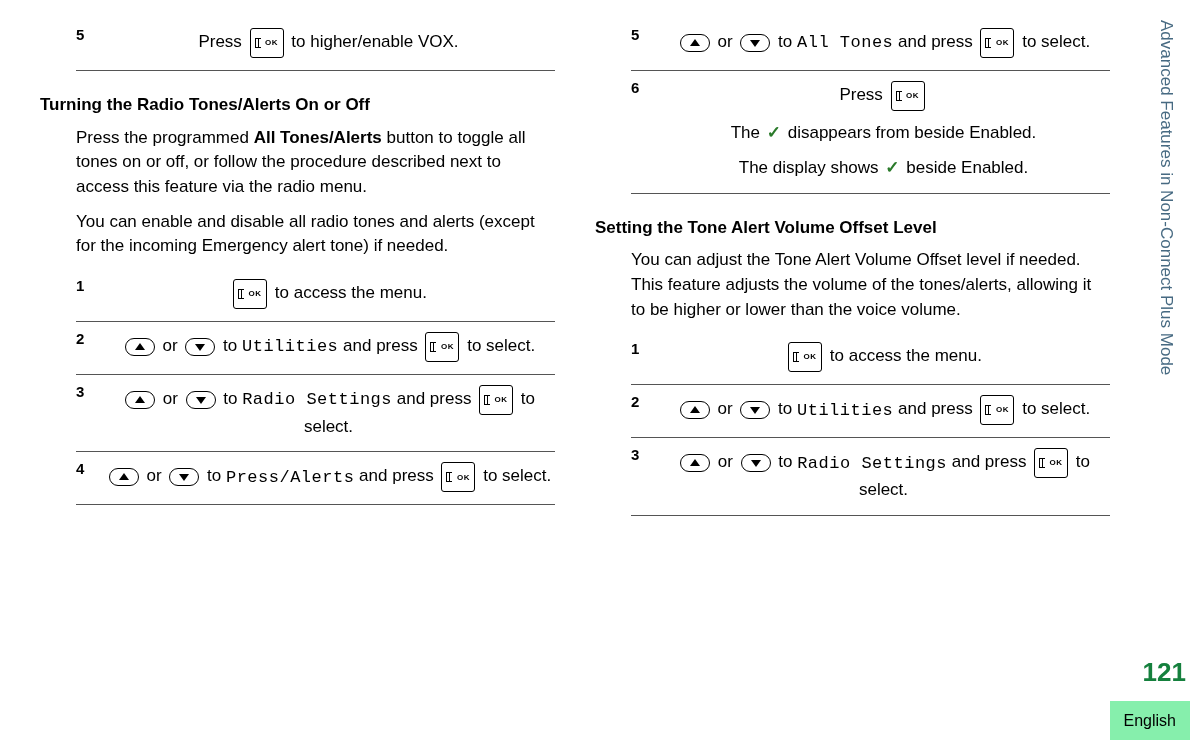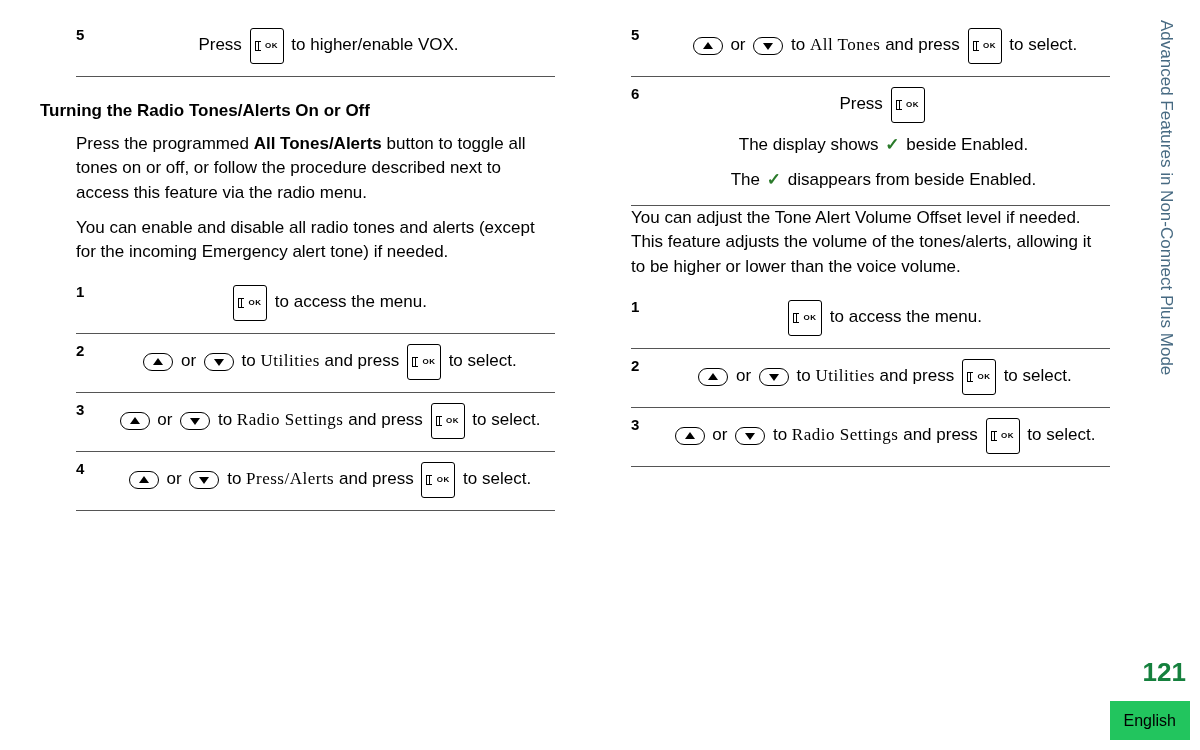--- a/index.html
+++ b/index.html
@@ -54,21 +54,21 @@
     flex: 1;
     text-align: center;
   }
   .step-body p { margin: 0 0 10px 0; }
   .step-body p:last-child { margin-bottom: 0; }
   .ok {
     display: inline-flex;
     align-items: center;
     justify-content: center;
     width: 34px;
-    height: 36px;
+    height: 30px;
     border: 1px solid #000;
     border-radius: 3px;
     background: #fff;
     font-size: 8px;
     font-weight: bold;
     letter-spacing: 0.5px;
     vertical-align: middle;
     margin: 0 3px;
     position: relative;
   }
@@ -95,21 +95,21 @@
   }
   .arrow svg { display: block; }
   .check {
     display: inline-block;
     color: #2a7a2a;
     font-weight: bold;
     vertical-align: middle;
     margin: 0 2px;
   }
   .mono {
-    font-family: Liberation Serif, serif;
+    font-family: Liberation Mono, monospace;
     letter-spacing: 0.5px;
     margin-top: 42px;
   }
   .sidebar-text {
     position: absolute;
     right: 22px;
     top: 20px;
     width: 22px;
     height: 430px;
     writing-mode: vertical-rl;
@@ -123,21 +123,21 @@
     right: 14px;
     bottom: 58px;
     font-size: 26px;
     font-weight: bold;
     color: #15803d;
   }
   .lang-box {
     position: absolute;
     right: 10px;
     bottom: 10px;
-    background: #22c55e;
+    background: #86efac;
     padding: 8px 14px;
     font-size: 16px;
     color: #000;
   }
 </style>
 </head>
 <body>
 
 <div class="page">
 
@@ -277,28 +277,29 @@
     <div class="step brd">
       <div class="step-num">6</div>
       <div class="step-body">
         <p>
           <span>Press </span>
           <span class="ok">
               <span class="ok-text">OK</span>
             </span>
         </p>
         <p>
+          <span>The </span><span class="check">✓</span><span> disappears from beside Enabled.</span>
+        </p>
+        <p>
           <span>The display shows </span><span class="check">✓</span><span> beside Enabled.</span>
         </p>
-        <p>
-          <span>The </span><span class="check">✓</span><span> disappears from beside Enabled.</span>
-        </p>
-      </div>
-    </div>
-
+      </div>
+    </div>
+
+    <div class="heading">Setting the Tone Alert Volume Offset Level</div>
     <p class="intro">You can adjust the Tone Alert Volume Offset level if needed. This feature adjusts the volume of the tones/alerts, allowing it to be higher or lower than the voice volume.</p>
 
     <div class="step brd">
       <div class="step-num">1</div>
       <div class="step-body">
         <p>
           <span class="ok">
               <span class="ok-text">OK</span>
             </span>
           <span> to access the menu.</span>

